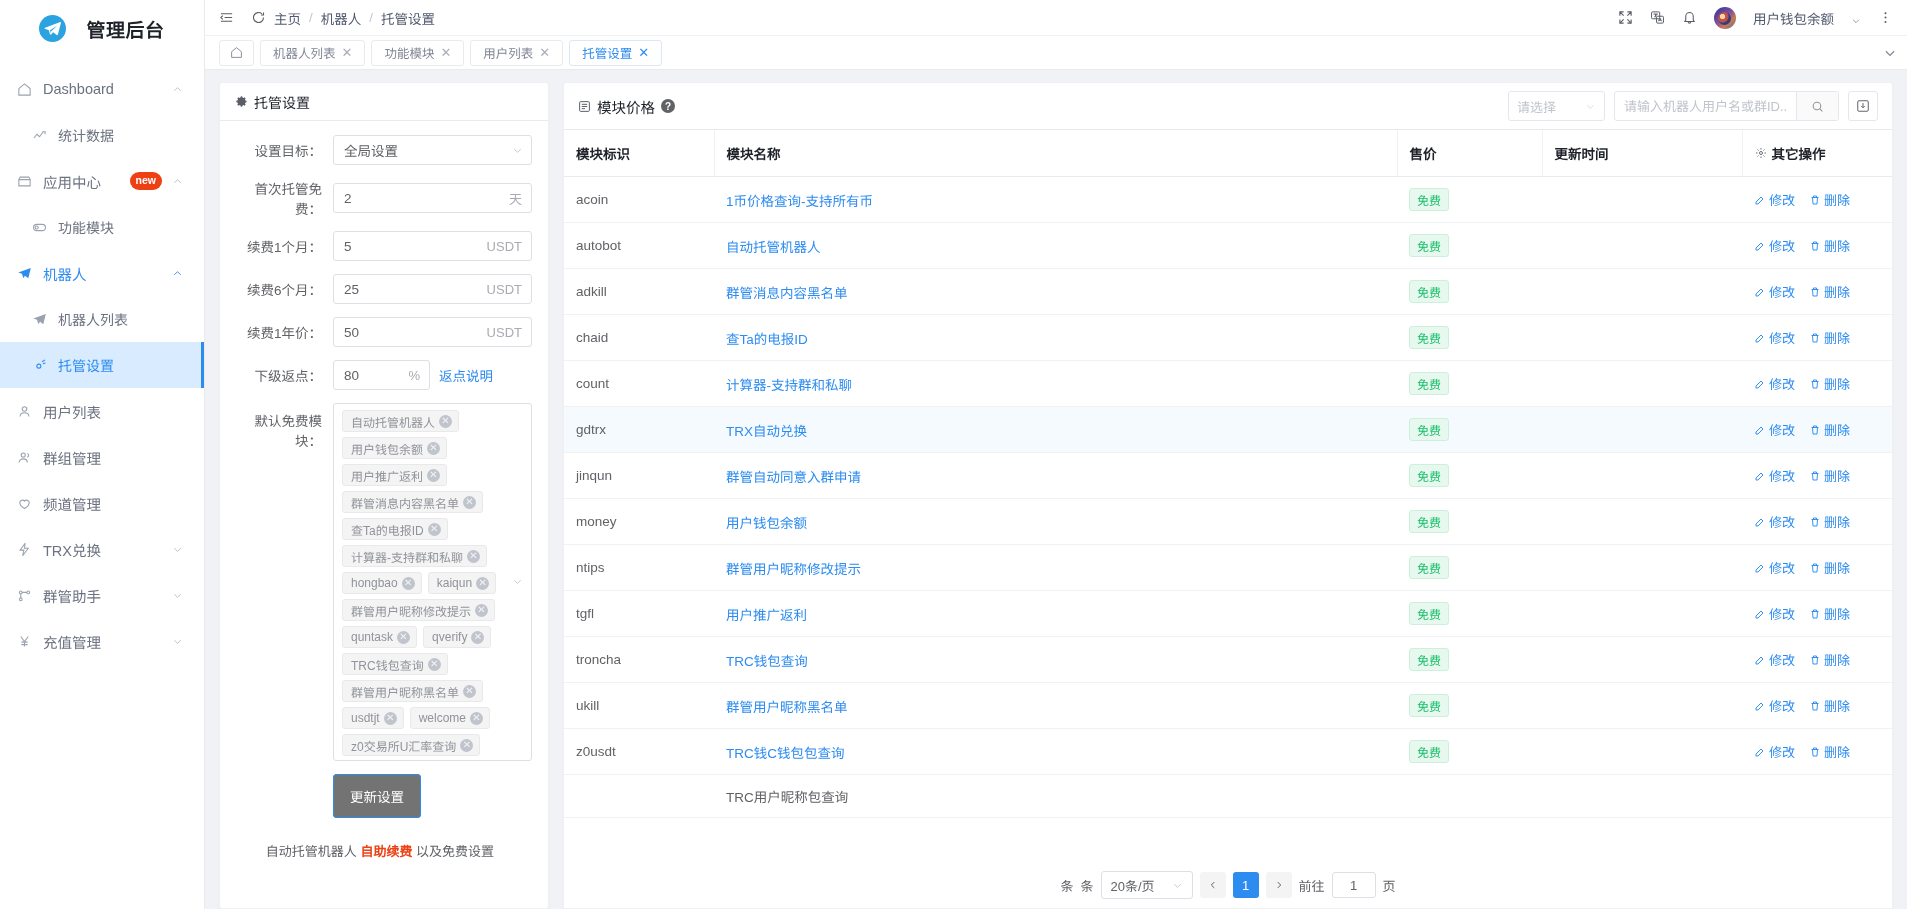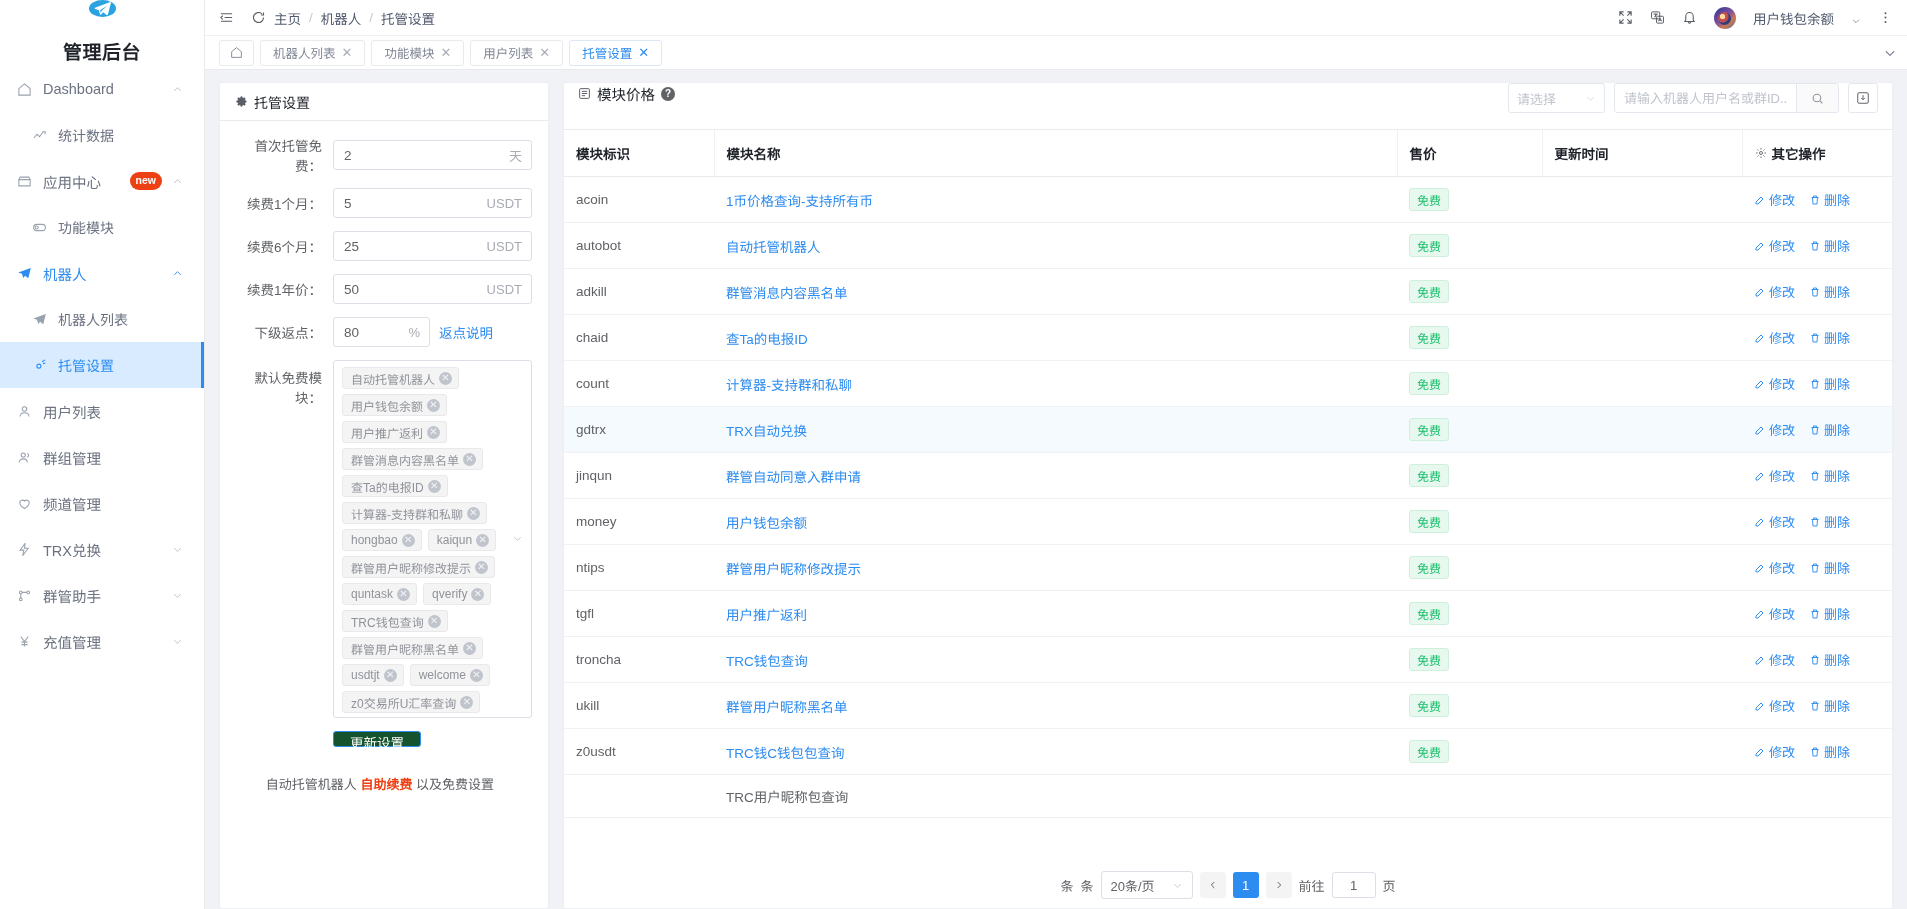--- a/index.html
+++ b/index.html
@@ -11,21 +11,21 @@
     background: #f0f2f5;
     overflow: hidden;
   }
   .app { display: flex; width: 1907px; height: 909px; }
 
   
   .sidebar {
     width: 205px; height: 909px; background: #fff; flex: 0 0 205px;
     border-right: 1px solid #e8eaec; overflow: hidden; position: relative;
   }
-  .brand { height: 56px; display: flex; align-items: center; justify-content: space-between; gap: 20px; flex-direction: column; }
+  .brand { height: 56px; display: flex; align-items: center; justify-content: center; gap: 20px; }
   .brand-logo {
     width: 27px; height: 27px; border-radius: 50%;
     background: #2aa3e0; display: flex; align-items: center; justify-content: center;
   }
   .brand-logo svg { width: 17px; height: 17px; }
   .brand-title { font-size: 19px; font-weight: bold; color: #1f2329; letter-spacing: .5px; }
 
   .menu { padding-top: 10px; }
   .menu-item {
     height: 46px; display: flex; align-items: center; padding: 0 20px 0 17px;
@@ -156,33 +156,33 @@
     width: 13px; height: 13px; border-radius: 50%; background: #c0c4cc; color: #f4f4f5;
     display: inline-flex; align-items: center; justify-content: center; font-size: 10px;
     line-height: 1; cursor: pointer; flex: 0 0 13px;
   }
   .tagbox-caret {
     position: absolute; right: 8px; top: 50%; transform: translateY(-50%); color: #c0c4cc;
   }
   .tagbox-caret svg { width: 11px; height: 11px; }
 
   .btn-primary {
-    background: #14532d; border: 1px solid #2d8cf0; color: #fff; border-radius: 3px;
-    height: 16px; padding: 0 16px; font-size: 13.5px; cursor: pointer;
+    background: #737373; border: 1px solid #2d8cf0; color: #fff; border-radius: 3px;
+    height: 44px; padding: 0 16px; font-size: 13.5px; cursor: pointer;
     font-family: inherit;
   }
   .foot-note {
     text-align: center; font-size: 13px; color: #606266; padding: 10px 0 0;
   }
   .foot-note .hot { color: #ed4014; font-weight: bold; }
 
   
   .right-card { flex: 1; min-width: 0; display: flex; flex-direction: column; }
   .rc-head {
-    height: 46px; display: flex; align-items: flex-start; padding: 0 14px; gap: 0;
+    height: 46px; display: flex; align-items: center; padding: 0 14px; gap: 0;
   }
   .rc-title { display: flex; align-items: center; gap: 6px; font-size: 14.5px; color: #1f2329; }
   .rc-title svg.doc { width: 13px; height: 13px; color: #5a5e66; }
   .help-ico {
     width: 14px; height: 14px; border-radius: 50%; background: #606266; color: #fff;
     font-size: 10px; display: inline-flex; align-items: center; justify-content: center;
     font-weight: bold;
   }
   .rc-tools { margin-left: auto; display: flex; align-items: center; gap: 9px; }
   .tool-select {
@@ -526,20 +526,31 @@
       <section class="card left-card">
         <div class="card-head">
           <svg viewBox="0 0 24 24" fill="currentColor">
               <path d="M12 8.2A3.8 3.8 0 1012 15.8 3.8 3.8 0 0012 8.2zm9.3 5.3.1-1.5-.1-1.5-2.1-.4a7.2 7.2 0 00-.8-1.9l1.2-1.8-2.1-2.1-1.8 1.2a7.2 7.2 0 00-1.9-.8L13.5 2.6 12 2.5l-1.5.1-.4 2.1a7.2 7.2 0 00-1.9.8L6.4 4.3 4.3 6.4l1.2 1.8a7.2 7.2 0 00-.8 1.9l-2.1.4L2.5 12l.1 1.5 2.1.4c.2.7.5 1.3.8 1.9l-1.2 1.8 2.1 2.1 1.8-1.2c.6.4 1.2.6 1.9.8l.4 2.1 1.5.1 1.5-.1.4-2.1c.7-.2 1.3-.5 1.9-.8l1.8 1.2 2.1-2.1-1.2-1.8c.4-.6.6-1.2.8-1.9l2.1-.4z"></path>
             </svg>
           <span>托管设置</span>
         </div>
 
         <div class="card-body">
 
+          <div class="frm-row">
+            <div class="frm-label">设置目标：</div>
+            <div class="frm-ctl">
+              <input class="inp" readonly="" value="全局设置" style="">
+              <span class="sel-caret">
+                <svg viewBox="0 0 24 24" fill="none" stroke="currentColor" stroke-width="2">
+                    <path d="M5 9l7 7 7-7"></path>
+                  </svg>
+              </span>
+            </div>
+          </div>
 
           <div class="frm-row">
             <div class="frm-label">首次托管免费：</div>
             <div class="frm-ctl">
               <input class="inp" value="2" style="">
               <span class="suffix">天</span>
             </div>
           </div>
 
           <div class="frm-row">

